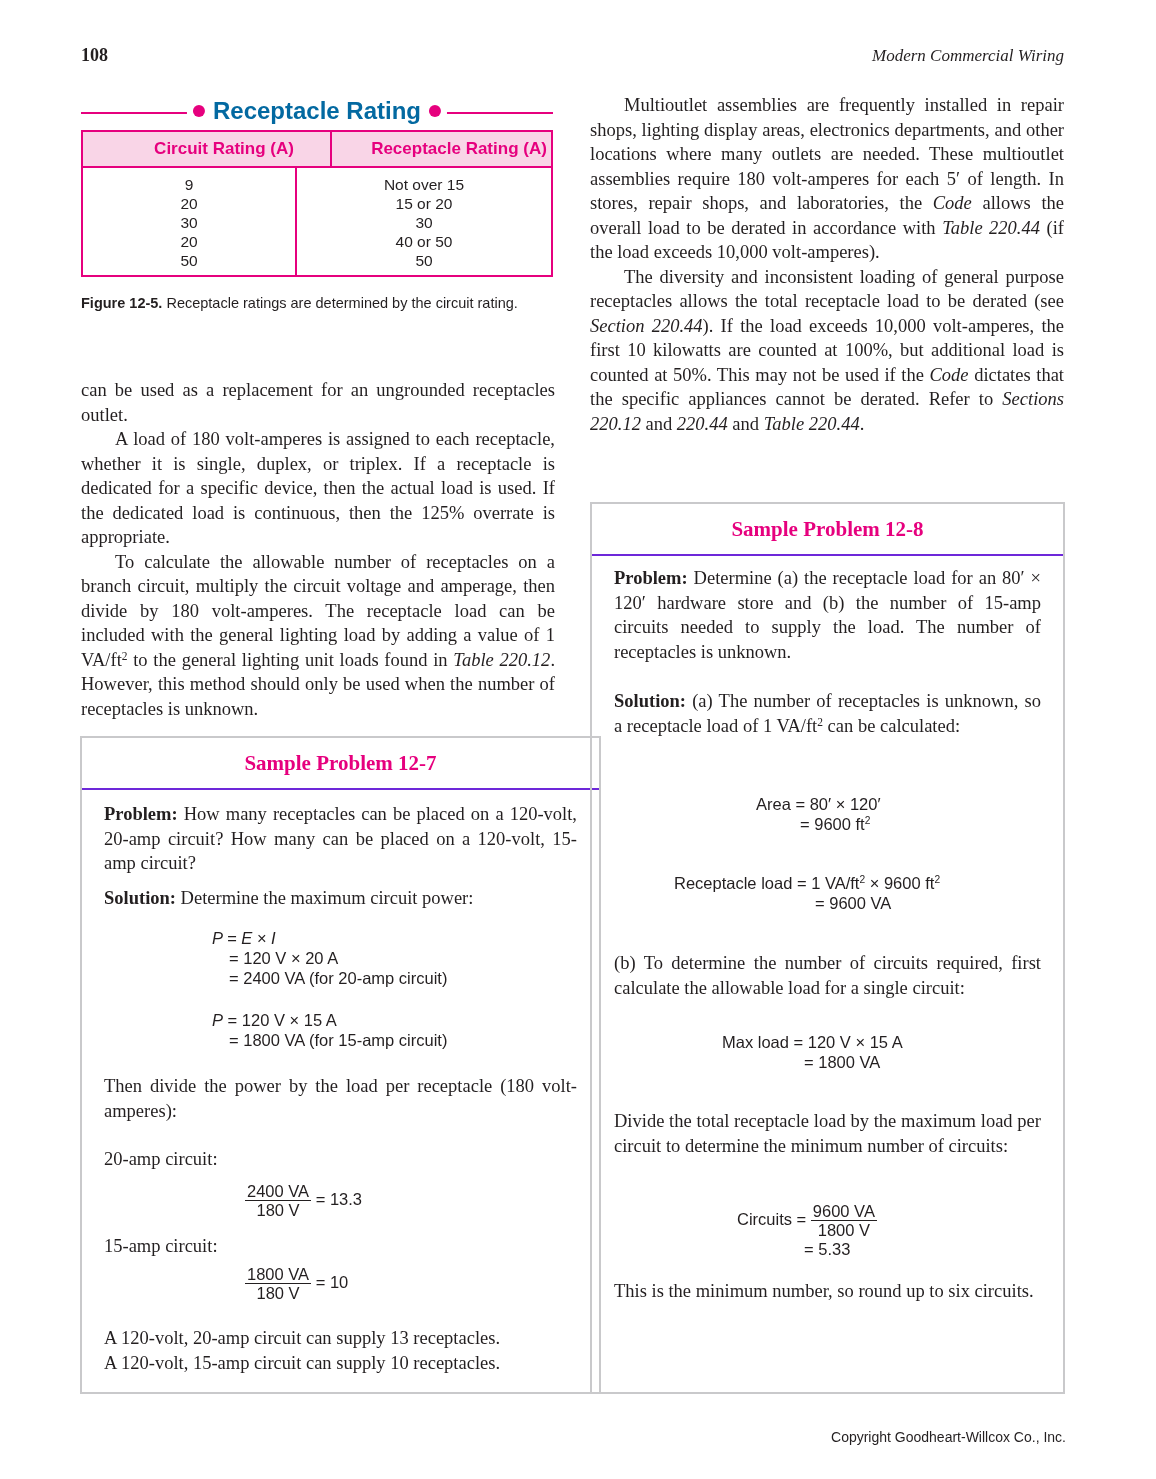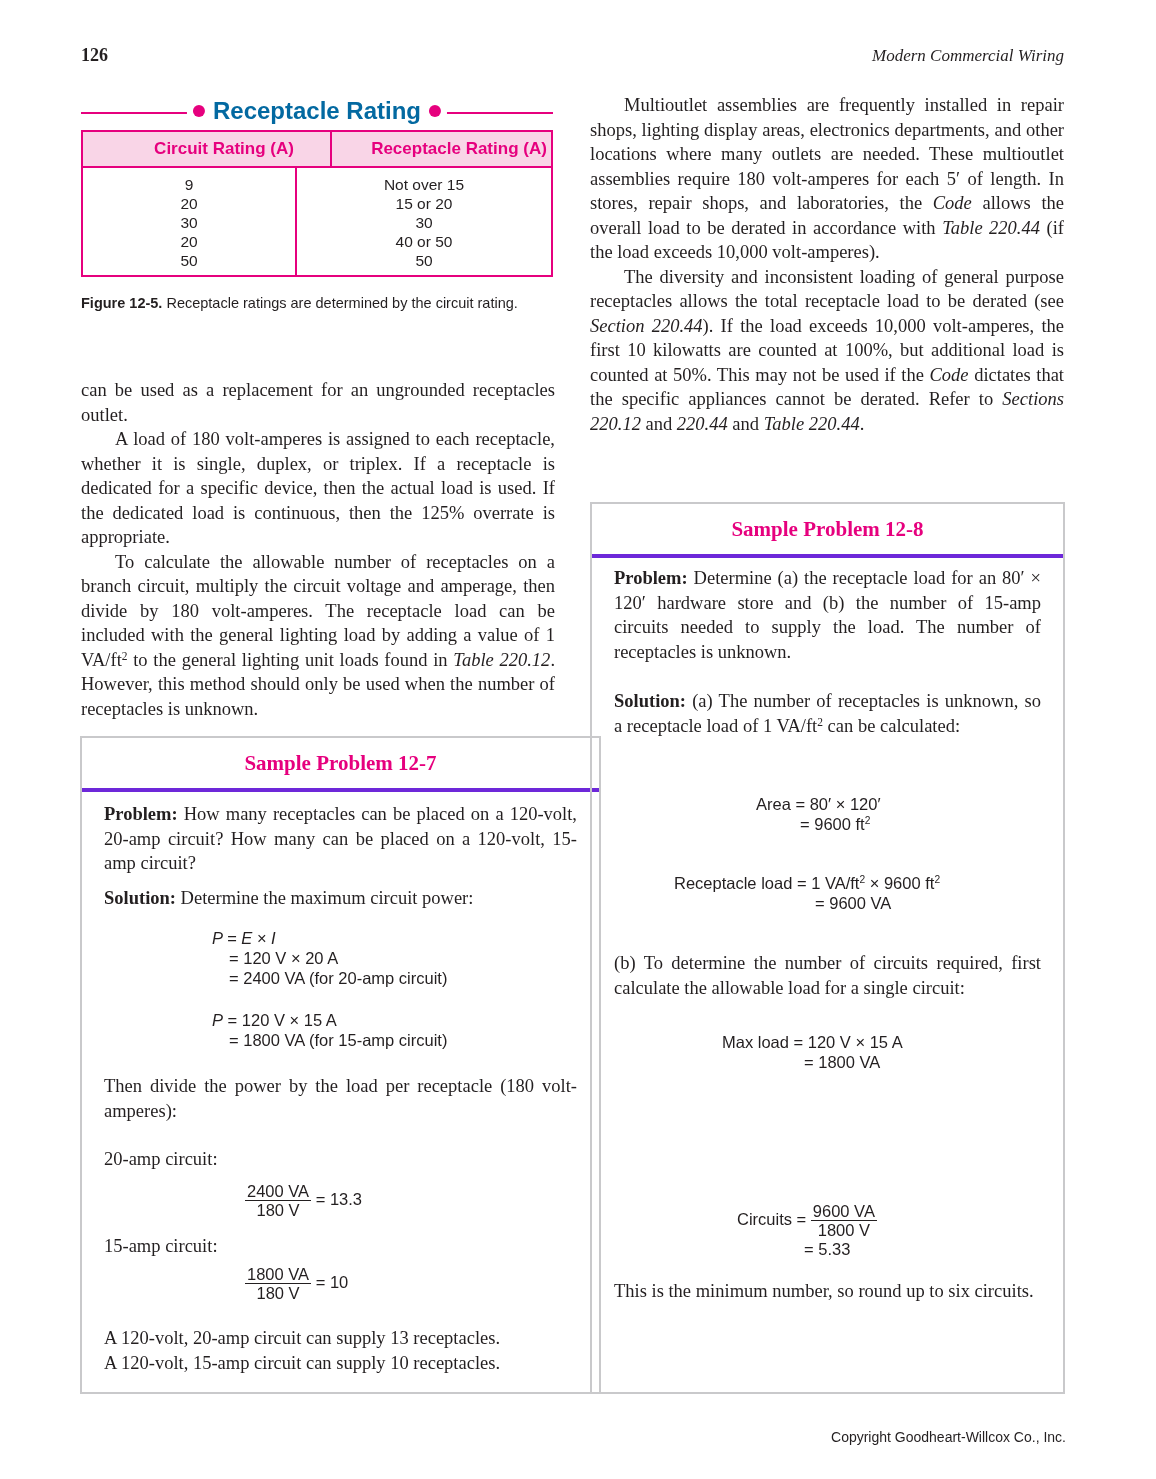--- a/index.html
+++ b/index.html
@@ -31,37 +31,37 @@
 
   .para { font-size:18.5px; line-height:24.5px; text-align:justify; }
   .para p { margin:0; }
   .para .ind { text-indent:34px; }
   .left-text { left:81px; top:378px; width:474px; }
   .right-text { left:590px; top:93px; width:474px; }
   i { font-style:italic; }
   sup { font-size:0.62em; line-height:0; vertical-align:0.55em; }
 
   .box { border:2px solid #c9c9cb; box-sizing:border-box; }
-  .box-head { border-bottom:4px solid #6d28d9; display:flex; align-items:center; justify-content:center;
+  .box-head { border-bottom:2px solid #6d28d9; display:flex; align-items:center; justify-content:center;
               color:#e6007e; font-weight:bold; font-size:21px; }
   .box7 { left:80px; top:736px; width:521px; height:658px; }
   .box8 { left:590px; top:502px; width:475px; height:892px; }
   .box7 .box-head { height:50px; }
   .box8 .box-head { height:50px; }
   .inner { position:absolute; left:22px; right:22px; }
   .eq { font-family:"Liberation Sans", "DejaVu Sans", sans-serif; font-size:16.5px; line-height:20px; position:absolute; white-space:nowrap; }
   .frac { display:inline-flex; flex-direction:column; align-items:center; vertical-align:middle; }
   .frac .num { border-bottom:1.5px solid #231f20; padding:0 2px; line-height:18px; }
   .frac .den { line-height:18px; }
   .copyright { right:90px; top:1429px; font-size:14px; }
 </style>
 </head>
 <body>
 
-<div class="abs page-num serif">126</div>
+<div class="abs page-num serif">108</div>
 <div class="abs running-head serif">Modern Commercial Wiring</div>
 
 <div class="abs fig sans">
   <div class="fig-title-row">
     <div class="fig-title-line"></div>
     <div class="fig-title">
       <span class="dot"></span>
       <span>Receptacle Rating</span>
       <span class="dot"></span>
     </div>
@@ -156,20 +156,21 @@
   </div>
   <div class="eq" style="left:82px; top:369px;">
     <div><span>Receptacle load = 1 VA/ft</span><sup>2</sup><span> × 9600 ft</span><sup>2</sup></div>
     <div style="padding-left:141px;">= 9600 VA</div>
   </div>
   <div class="inner para" style="top:447px;">(b) To determine the number of circuits required, first calculate the allowable load for a single circuit:</div>
   <div class="eq" style="left:130px; top:528px;">
     <div>Max load = 120 V × 15 A</div>
     <div style="padding-left:82px;">= 1800 VA</div>
   </div>
+  <div class="inner para" style="top:605px;">Divide the total receptacle load by the maximum load per circuit to determine the minimum number of circuits:</div>
   <div class="eq" style="left:145px; top:698px;">
     <div><span>Circuits = </span><span class="frac">
           <span class="num">9600 VA</span>
           <span class="den">1800 V</span>
         </span></div>
     <div style="padding-left:67px;">= 5.33</div>
   </div>
   <div class="inner para" style="top:775px;">This is the minimum number, so round up to six circuits.</div>
 </div>
 

